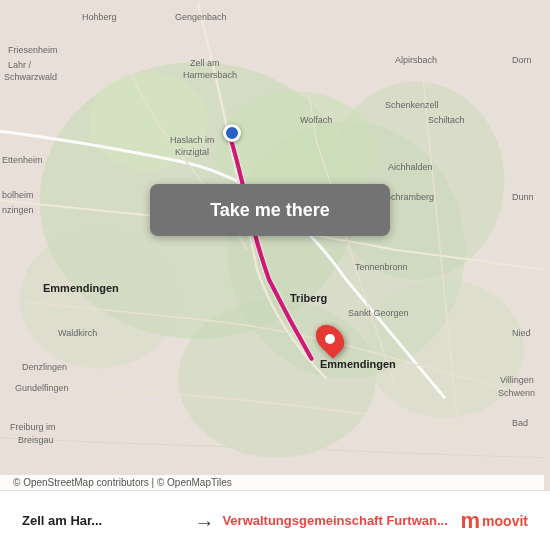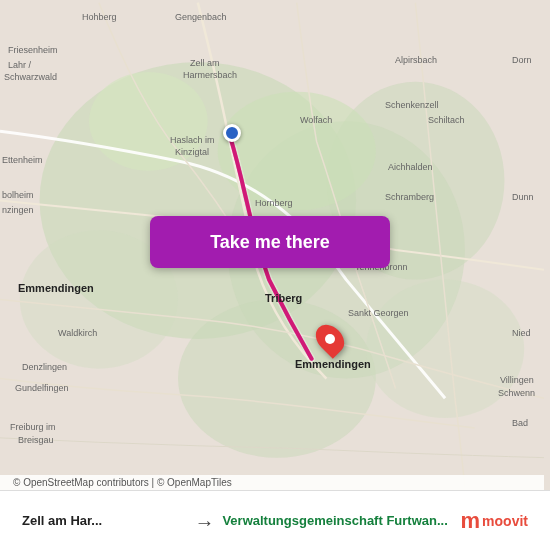--- a/index.html
+++ b/index.html
@@ -16,25 +16,25 @@
     
     #map-svg {
       position: absolute;
       top: 0; left: 0;
       width: 100%; height: 100%;
     }
 
     
     #take-me-there-btn {
       position: absolute;
-      top: 216px;
+      top: 184px;
       left: 150px;
       width: 240px;
       height: 52px;
-      background: #a21caf;
+      background: #737373;
       color: white;
       border: none;
       border-radius: 8px;
       font-size: 18px;
       font-weight: bold;
       cursor: pointer;
       display: flex;
       align-items: center;
       justify-content: center;
       box-shadow: 0 2px 8px rgba(0,0,0,0.3);
@@ -125,21 +125,21 @@
       font-size: 20px;
       color: #444;
       margin: 0 8px;
       flex-shrink: 0;
     }
 
     #to-location {
       flex: 1.4;
       font-size: 13px;
       font-weight: bold;
-      color: #15803d;
+      color: #ef4444;
       white-space: nowrap;
       overflow: hidden;
       text-overflow: ellipsis;
     }
 
     #moovit-logo {
       flex-shrink: 0;
       display: flex;
       align-items: center;
       gap: 2px;
@@ -159,20 +159,21 @@
       font-size: 10px;
       color: #444;
       white-space: nowrap;
       pointer-events: none;
       z-index: 3;
     }
     .place-label.city {
       font-size: 11px;
       font-weight: bold;
       color: #222;
+      margin-left: 25px;
     }
     .place-label.small {
       font-size: 9px;
       color: #666;
     }
 
     
   </style>
 </head>
 <body>

